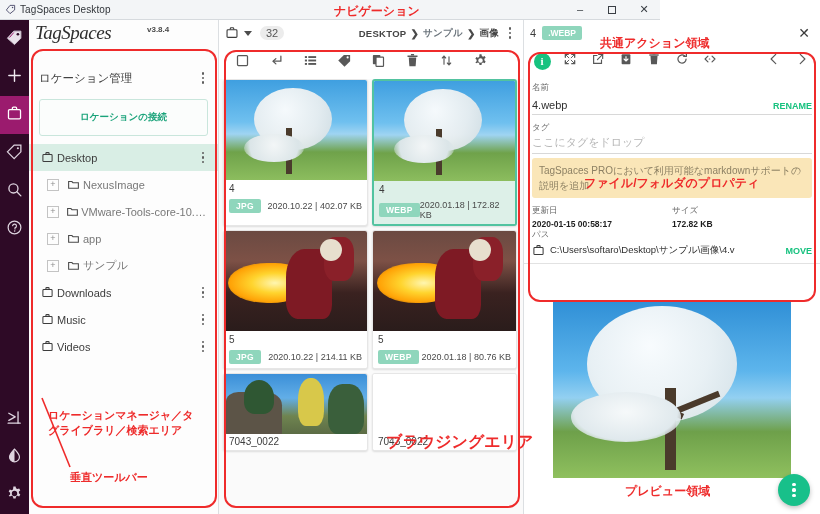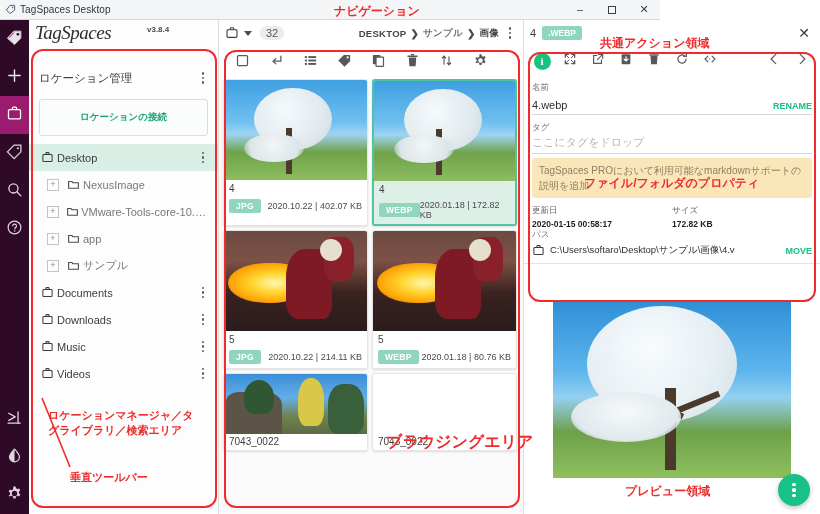--- a/index.html
+++ b/index.html
@@ -336,34 +336,20 @@
       <div class="loc-row child">
         <span class="expander">+</span>
         <span class="ic">
             <svg viewBox="0 0 24 24">
               <path d="M3 6.5 h6 l2 2.2 h10 V19 H3 Z" fill="none" stroke="#4a4a4a" stroke-width="2"></path>
             </svg>
           </span>
         <span class="lbl">サンプル</span>
       </div>
 
-      <div class="loc-row">
-        <span class="ic">
-            <svg viewBox="0 0 24 24">
-              <path d="M9 6 V4.5 A1.5 1.5 0 0 1 10.5 3 h3 A1.5 1.5 0 0 1 15 4.5 V6" fill="none" stroke="#3c3c3c" stroke-width="1.9"></path>
-              <rect x="3.5" y="6.5" width="17" height="13" rx="1.6" fill="none" stroke="#3c3c3c" stroke-width="1.9"></rect>
-            </svg>
-          </span>
-        <span class="lbl">Documents</span>
-        <span class="kebab">
-            <i></i>
-            <i></i>
-            <i></i>
-          </span>
-      </div>
 
       <div class="loc-row">
         <span class="ic">
             <svg viewBox="0 0 24 24">
               <path d="M9 6 V4.5 A1.5 1.5 0 0 1 10.5 3 h3 A1.5 1.5 0 0 1 15 4.5 V6" fill="none" stroke="#3c3c3c" stroke-width="1.9"></path>
               <rect x="3.5" y="6.5" width="17" height="13" rx="1.6" fill="none" stroke="#3c3c3c" stroke-width="1.9"></rect>
             </svg>
           </span>
         <span class="lbl">Downloads</span>
         <span class="kebab">

